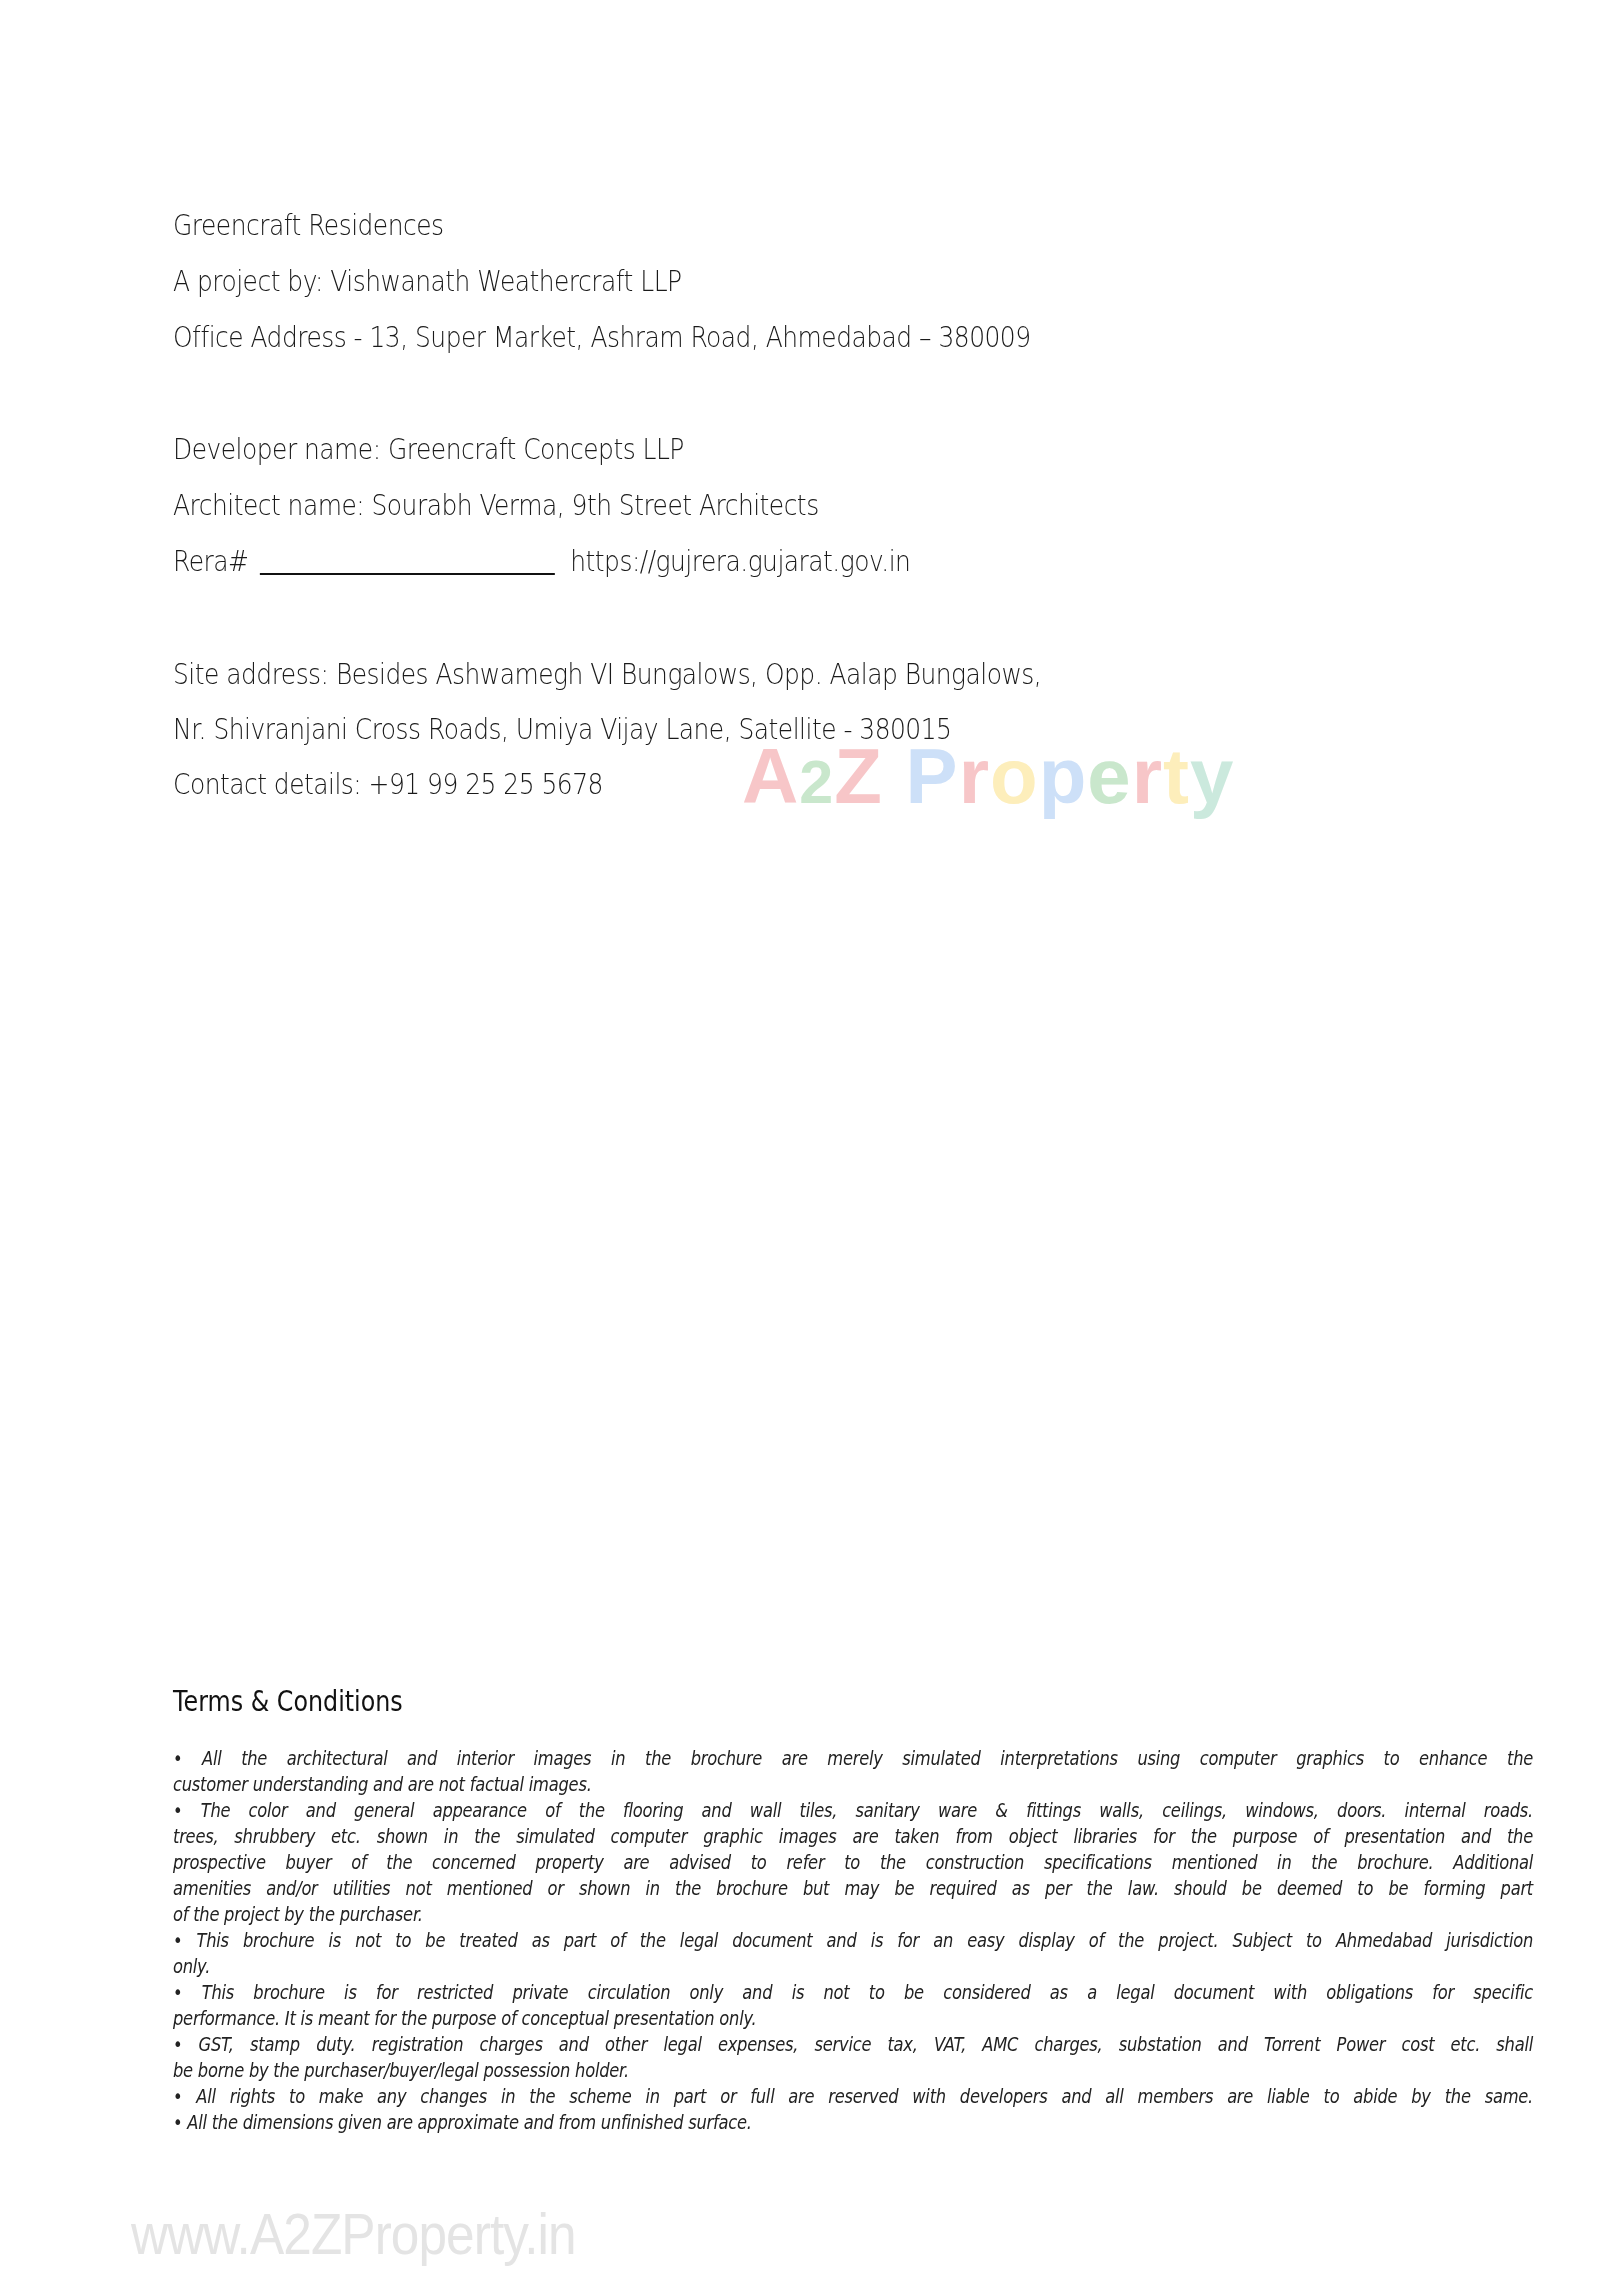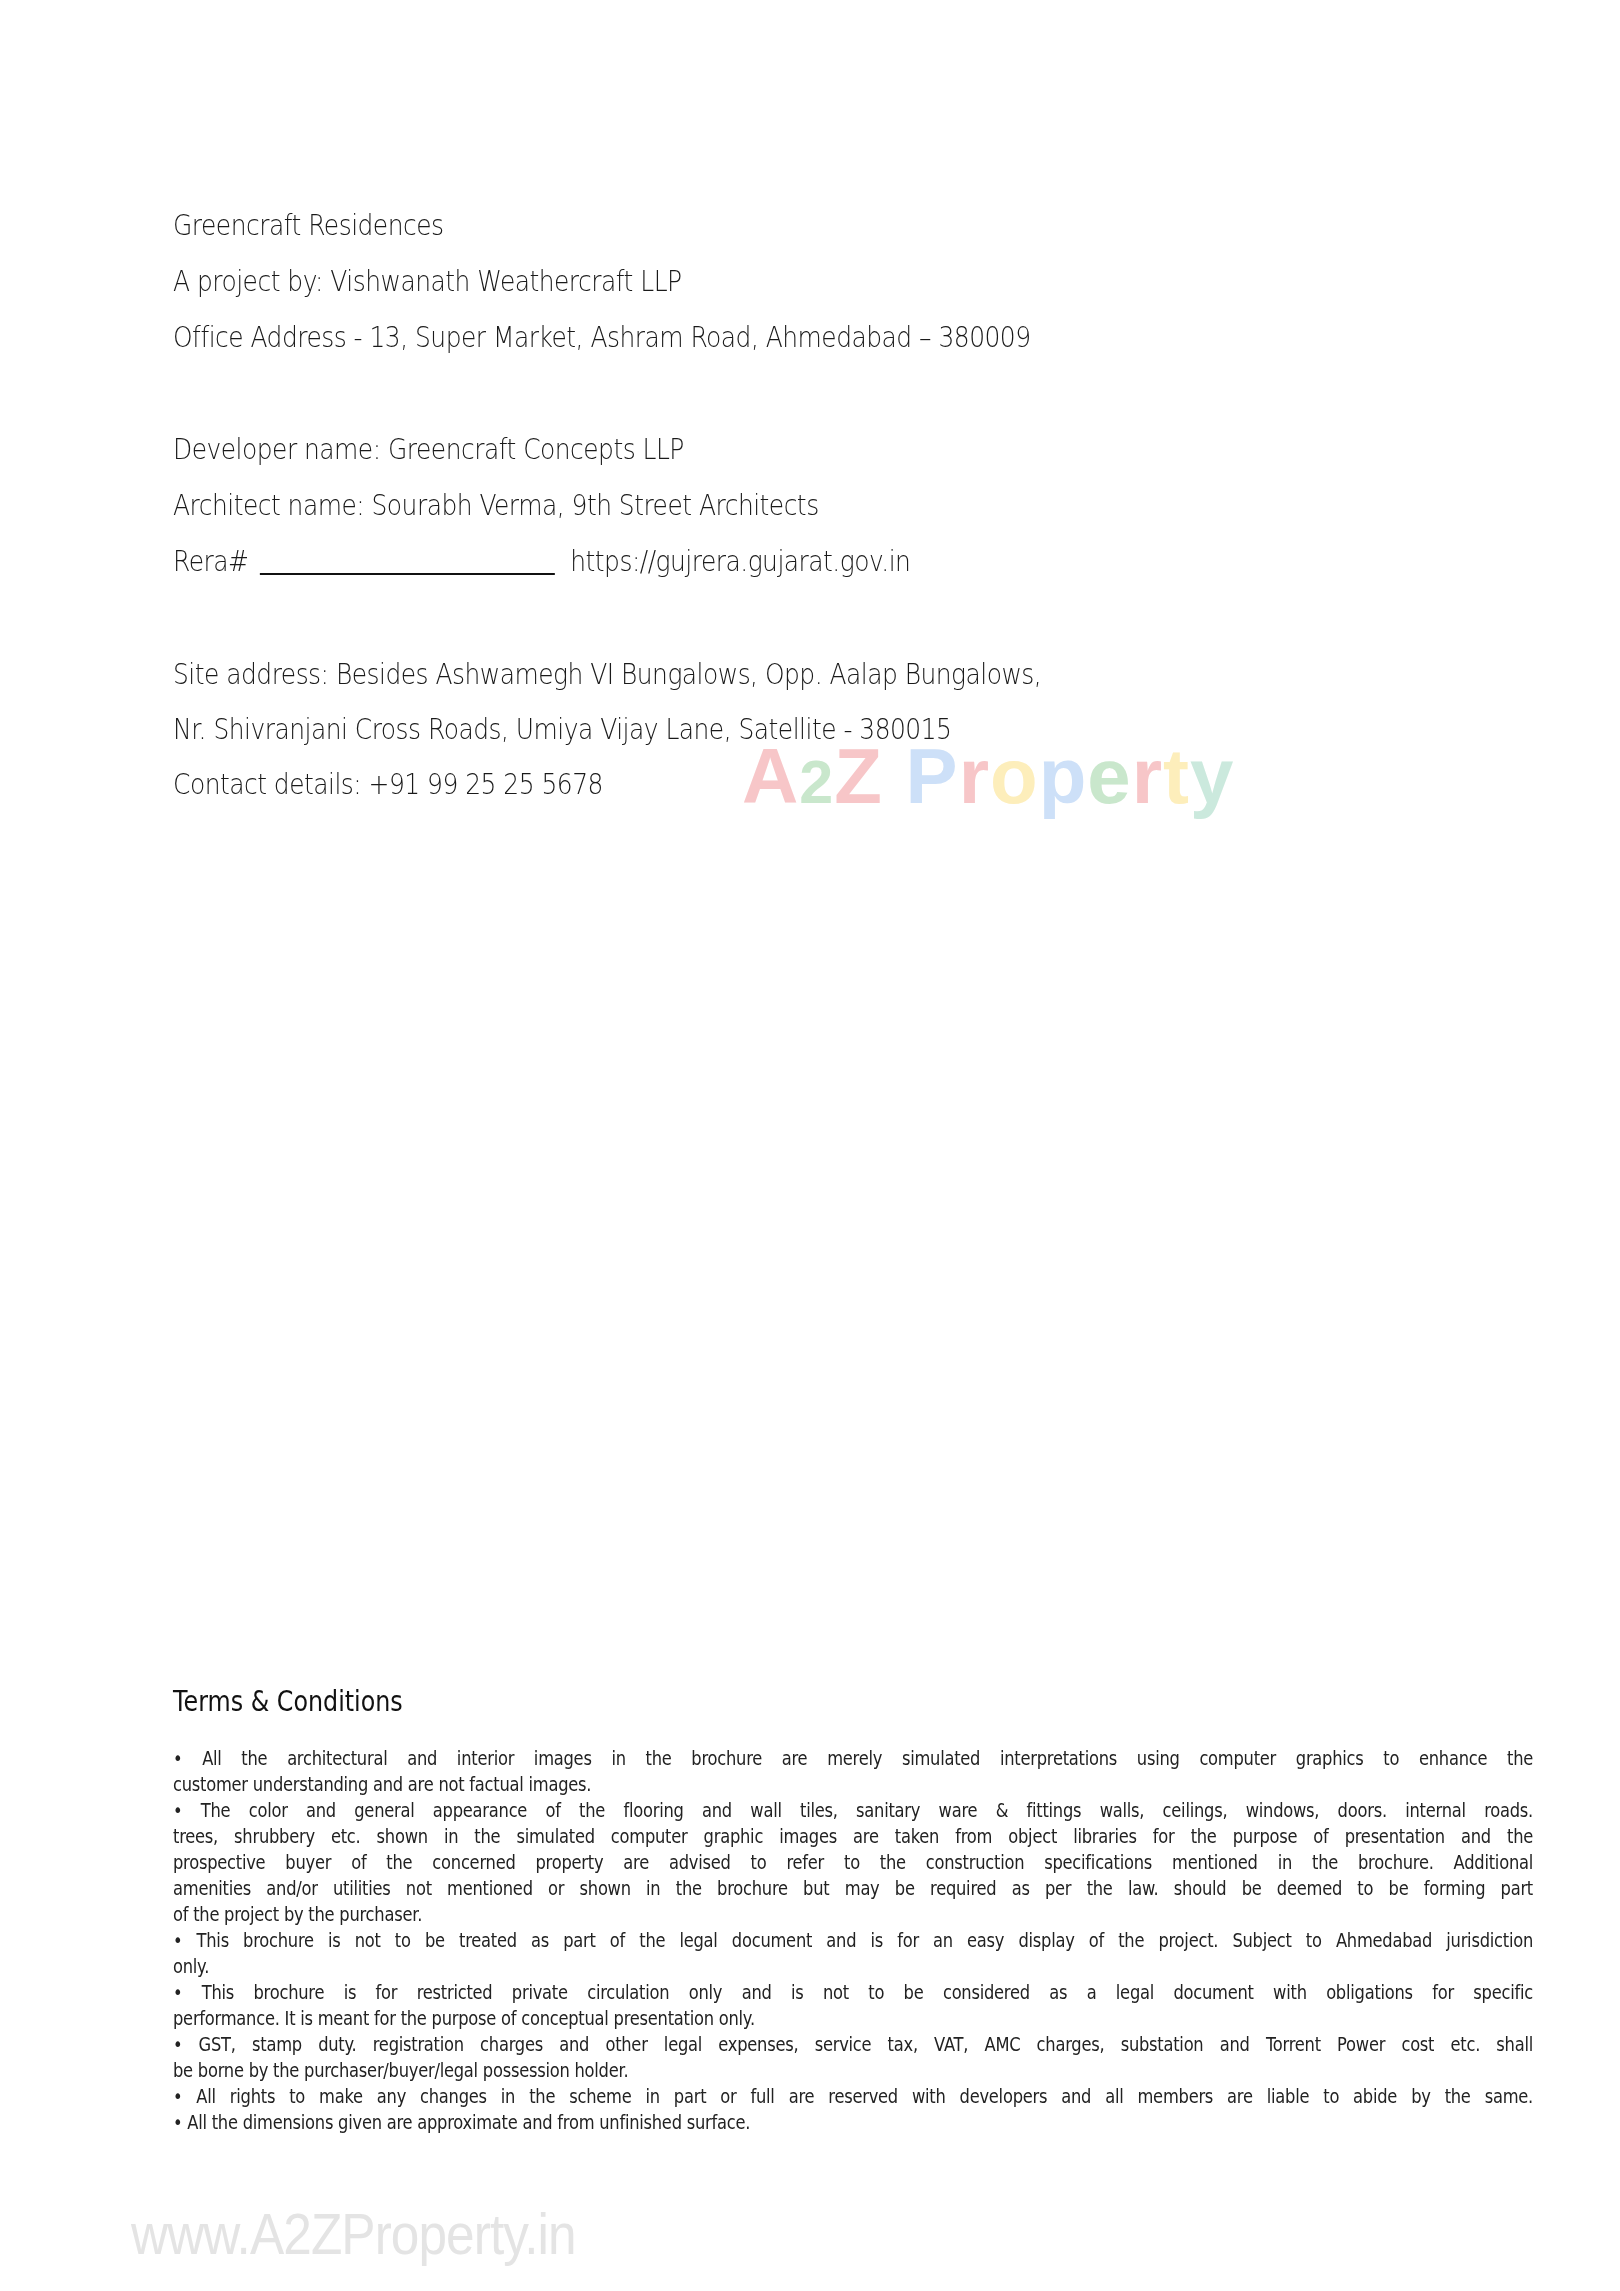--- a/index.html
+++ b/index.html
@@ -9,21 +9,21 @@
           letter-spacing:-0.6px; white-space:nowrap; color:#1a1a1a;
           transform:scaleX(0.86); transform-origin:left center; line-height:35px; }
   .rera-line { display:inline-block; width:343px; height:0; border-bottom:2.9px solid #111;
                vertical-align:-3.9px; margin:0 17.6px 0 13.7px; }
   .wm { position:absolute; left:742px; top:732px; font-family:"Liberation Sans", sans-serif;
         font-weight:bold; font-size:78px; letter-spacing:1px; white-space:nowrap; line-height:88px; }
   .wm .sub { font-size:61px; }
   .terms-title { position:absolute; left:173px; top:1685px; font-size:28px;
                  transform:scaleX(0.85); transform-origin:left center; color:#111; }
   .terms { position:absolute; left:173px; top:1745px; width:1360px; font-size:20px;
-           line-height:26px; color:#222; letter-spacing:-0.3px; }
+           line-height:26px; color:#222; letter-spacing:-0.3px;font-style:italic; }
   .terms .ln { display:block; white-space:nowrap; text-align:justify; text-align-last:justify;
                transform:scaleX(0.815); transform-origin:left center; width:122.7%; }
   .terms .ln.last { text-align-last:left; }
   .footer { position:absolute; left:131px; top:2201px; font-family:"Liberation Sans", sans-serif;
             font-size:57px; color:#e4e4e4; white-space:nowrap; letter-spacing:-1px;
             transform:scaleX(0.9); transform-origin:left center; }
 </style>
 </head>
 <body>
 

